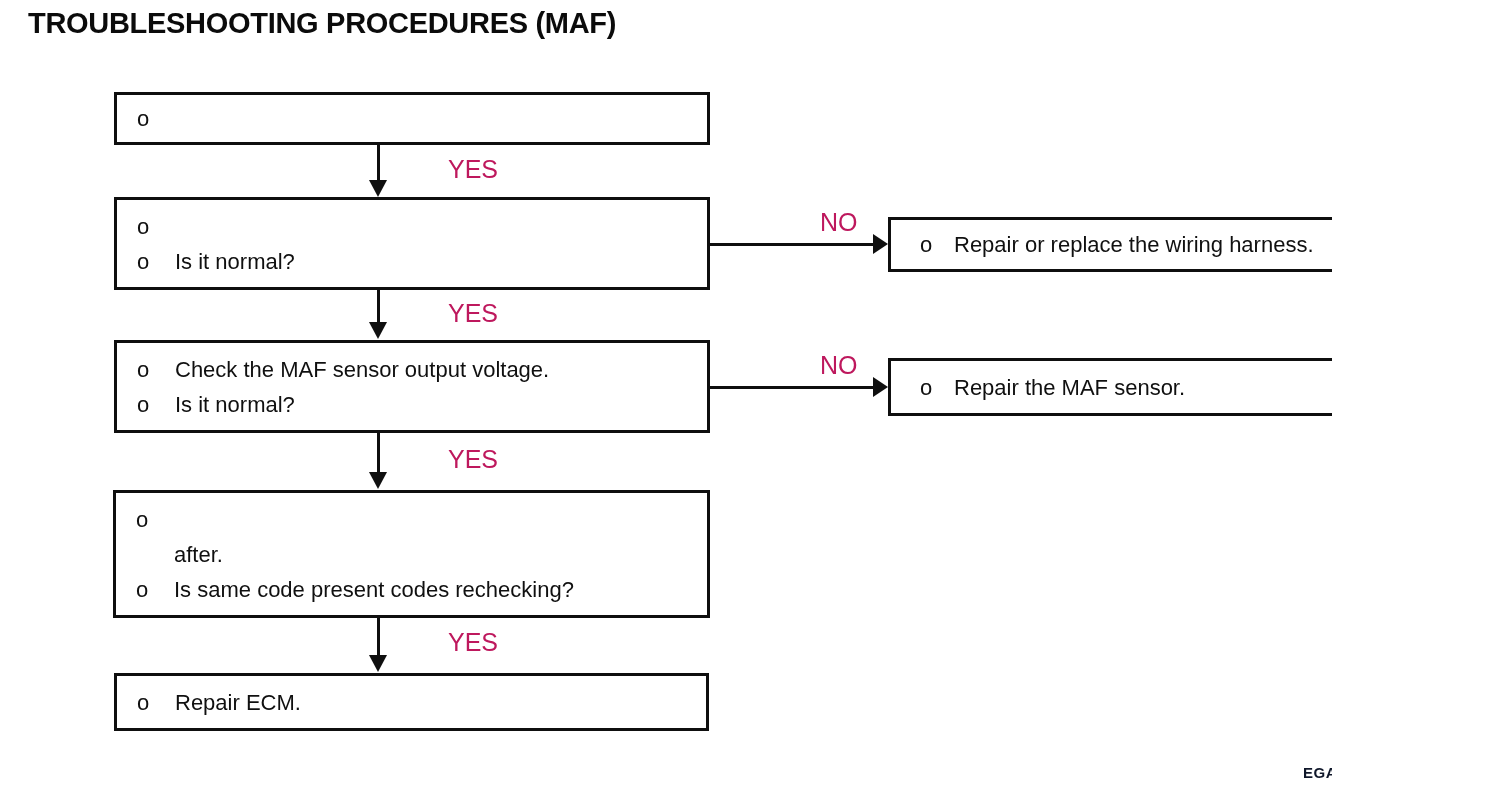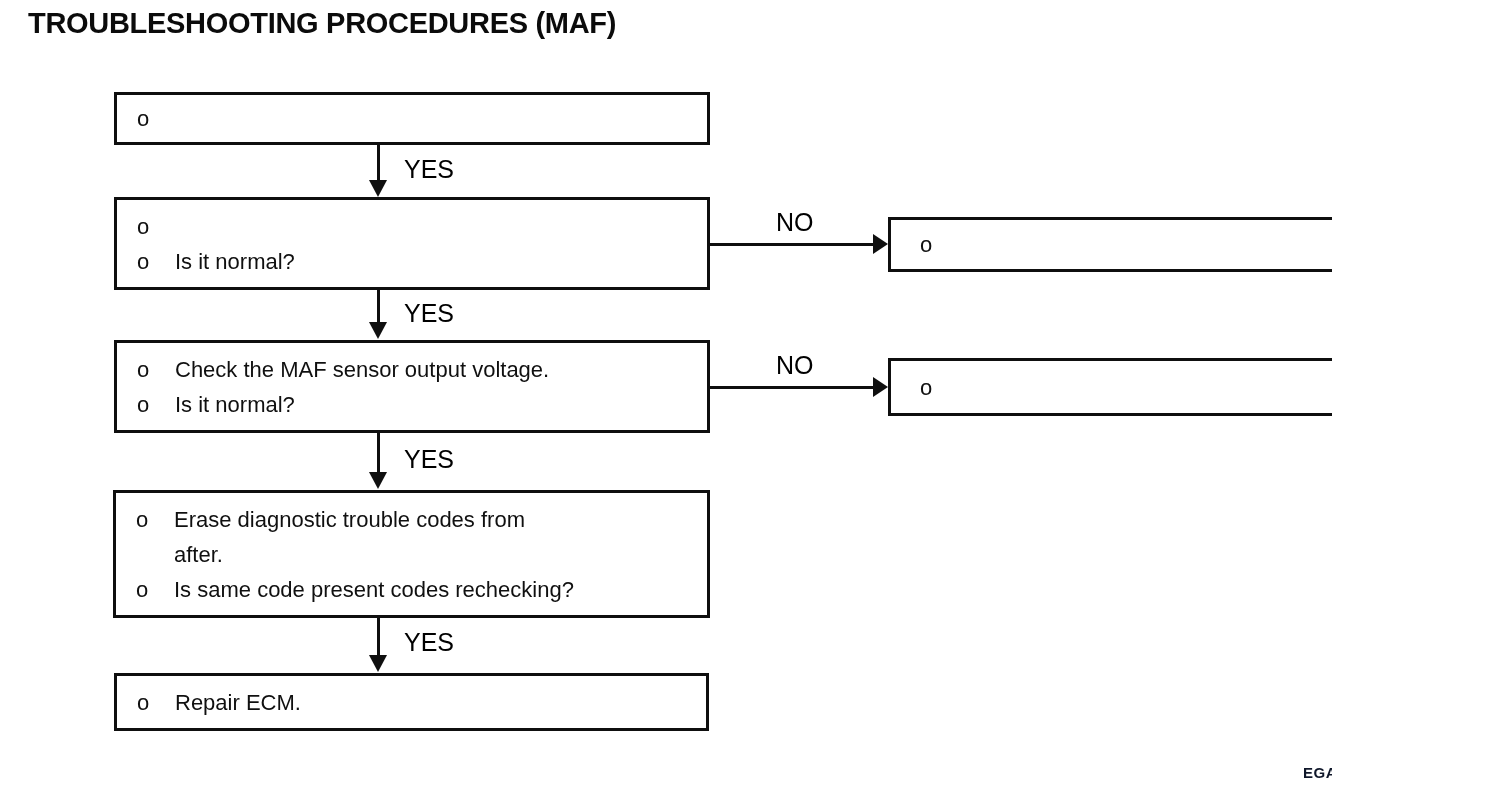--- a/index.html
+++ b/index.html
@@ -73,21 +73,22 @@
     width: 0;
     height: 0;
     border-top: 10px solid transparent;
     border-bottom: 10px solid transparent;
     border-left: 15px solid #0f0f0f;
   }
   .branch-label {
     position: absolute;
     font-size: 25px;
     line-height: 1;
-    color: #000000;
+    color: #be185d;
+    margin-left: 44px;
   }
   .fig-code {
     position: absolute;
     left: 1296px;
     top: 764px;
     font-size: 15px;
     font-weight: bold;
     letter-spacing: 0.5px;
     color: #0f172a;
     margin-left: 7px;
@@ -153,20 +154,21 @@
     </div>
   </div>
 
   <div class="branch-label" id="no-1">NO</div>
   <div class="hline" id="hline-1"></div>
   <div class="arrow-right" id="hhead-1"></div>
 
   <div class="box right-col" id="box-repair-wiring">
     <div class="line">
       <span class="bullet">o</span>
+      <span class="text">Repair or replace the wiring harness.</span>
     </div>
   </div>
 
   <div class="vline" id="vline-2"></div>
   <div class="arrow-down" id="vhead-2"></div>
   <div class="branch-label" id="yes-2">YES</div>
 
   <div class="box" id="box-maf">
     <div class="line">
       <span class="bullet">o</span>
@@ -178,31 +180,31 @@
     </div>
   </div>
 
   <div class="branch-label" id="no-2">NO</div>
   <div class="hline" id="hline-2"></div>
   <div class="arrow-right" id="hhead-2"></div>
 
   <div class="box right-col" id="box-repair-maf">
     <div class="line">
       <span class="bullet">o</span>
+      <span class="text">Repair the MAF sensor.</span>
     </div>
   </div>
 
   <div class="vline" id="vline-3"></div>
   <div class="arrow-down" id="vhead-3"></div>
   <div class="branch-label" id="yes-3">YES</div>
 
   <div class="box" id="box-erase">
     <div class="line">
       <span class="bullet">o</span>
-      <span class="text">Erase diagnostic trouble codes from</span>
     </div>
     <div class="line">
       <span class="bullet"></span>
       <span class="text">after.</span>
     </div>
     <div class="line">
       <span class="bullet">o</span>
       <span class="text">Is same code present codes rechecking?</span>
     </div>
   </div>

